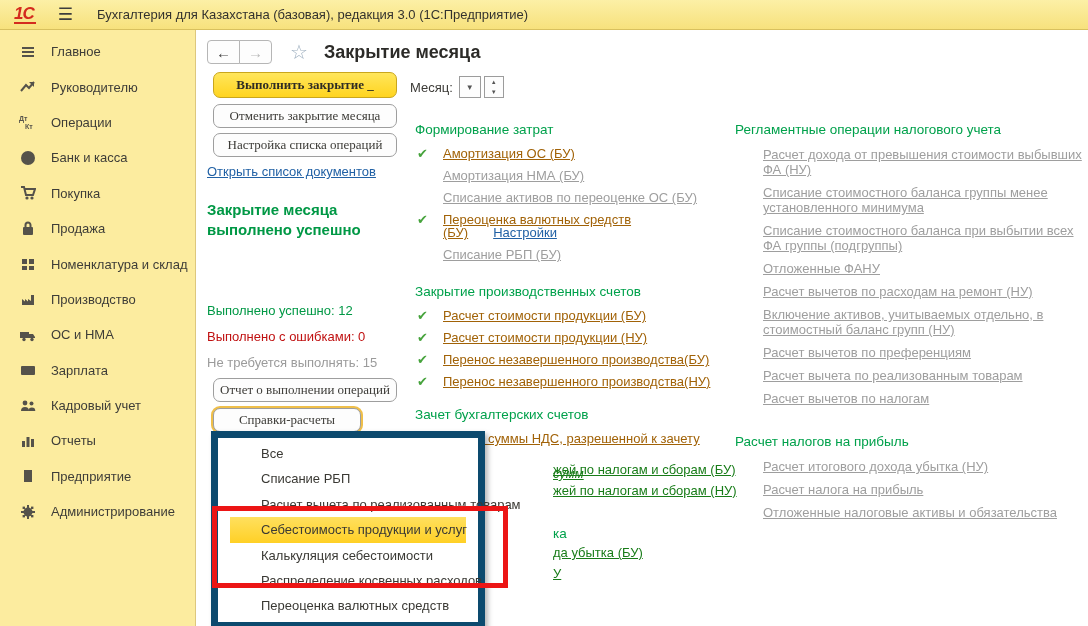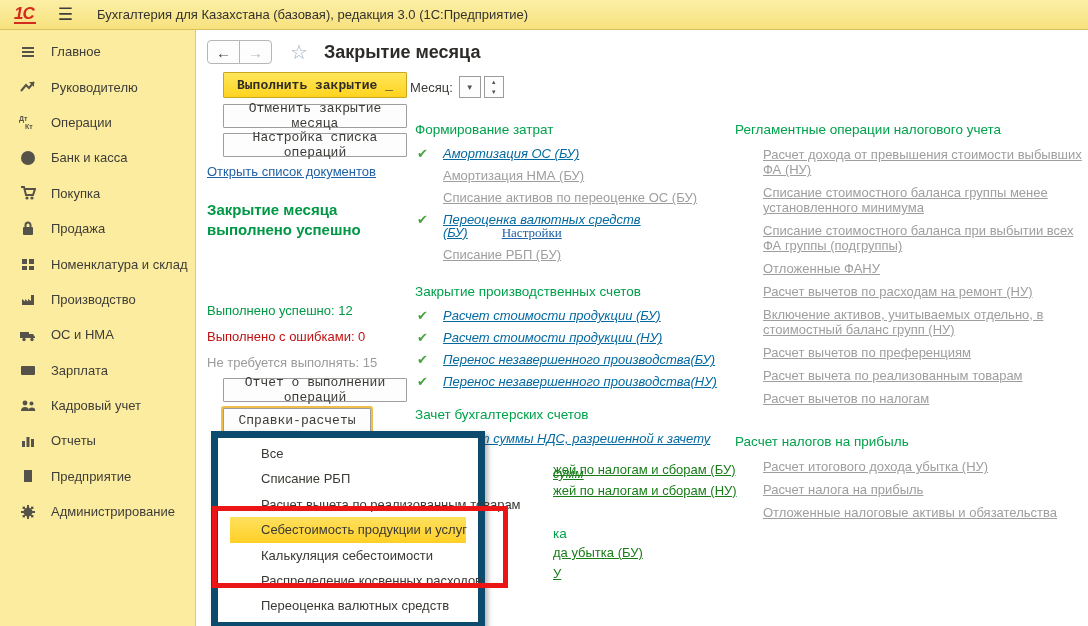--- a/index.html
+++ b/index.html
@@ -40,23 +40,23 @@
   .month-label { font-size:13px; color:#3c3b37; margin-right:6px; }
   .month-input { width:136px; height:22px; border:1px solid #9c9c9c; font-size:13px;
     padding:0 5px; color:#2e2d2a; font-family:inherit; background:#fff; border-right:none; }
   .month-dd { width:22px; height:22px; border:1px solid #9c9c9c; background:#fdfdfd;
     font-size:8px; color:#555; display:flex; align-items:center; justify-content:center; cursor:pointer; }
   .spinner { margin-left:3px; width:20px; height:22px; border:1px solid #9c9c9c; background:#fdfdfd;
     display:flex; flex-direction:column; cursor:pointer; }
   .spinner span { flex:1; font-size:6px; color:#555; display:flex; align-items:center; justify-content:center; }
 
   
-  .btn { position:absolute; left:16px; width:184px; height:24px; background:#fdfdfd;
-    border:1px solid #9e9e9e; border-radius:1px; font-size:13px; color:#3c3b37;
-    display:flex; align-items:center; justify-content:center; font-family:Liberation Mono, monospace; cursor:pointer; }
+  .btn { position:absolute; left:6px; width:184px; height:24px; background:#fdfdfd;
+    border:1px solid #9e9e9e; border-radius:7px; font-size:13px; color:#3c3b37;
+    display:flex; align-items:center; justify-content:center; font-family:Liberation Serif, serif; cursor:pointer; }
   .left-col { position:absolute; left:207px; top:72px; width:200px; height:400px; }
   .btn-run { top:0; height:26px; background:linear-gradient(#ffe65c,#ffd41f);
     border:1px solid #c9a61d; font-weight:bold; color:#2f2d24; }
   .btn-cancel { top:32px; } .btn-settings { top:61px; }
   .link-blue { color:#2161a5; text-decoration:underline; font-size:13px; cursor:pointer; }
   .open-docs { position:absolute; top:92px; }
   .banner { position:absolute; top:128px; font-size:15px; font-weight:bold; color:#009845; line-height:20px; }
   .st-green { position:absolute; top:231px; font-size:13px; color:#009845; }
   .st-red   { position:absolute; top:257px; font-size:13px; color:#c01111; }
   .st-gray  { position:absolute; top:283px; font-size:13px; color:#9b9b9b; }
@@ -64,23 +64,23 @@
   .btn-certs  { top:336px; width:148px; box-shadow:0 0 0 2px #efbf4a;text-align:right; }
 
   
   .col { position:absolute; top:122px; font-size:13px; }
   .col-mid { left:415px; width:305px; }
   .col-right { left:735px; width:350px; }
   .sec-title { color:#00a14b; font-size:13.5px; margin-bottom:10px; }
   .op-row { position:relative; padding-left:28px; margin-bottom:9px; line-height:13px; }
   .check { position:absolute; left:2px; top:0; color:#46a33c; font-size:13px; font-weight:bold; }
   .op-link { text-decoration:underline; cursor:pointer; }
-  .op-done { color:#0369a1;font-style:italic; }
+  .op-done { color:#a16207; }
   .op-pend { color:#9e9e9e; }
-  .op-extra { margin-left:34px;font-family:Liberation Serif, serif; }
+  .op-extra { margin-left:25px; }
   .sec-gap { height:14px; }
   .col-right .op-row { margin-bottom:8px; line-height:15px; }
 
   
   .frag { position:absolute; font-size:13px; }
   .frag-link { color:#187c18; text-decoration:underline; }
   .frag-head { color:#00a14b; font-size:13.5px; }
 
   
   .menu { position:absolute; left:211px; top:431px; width:274px; z-index:20;

